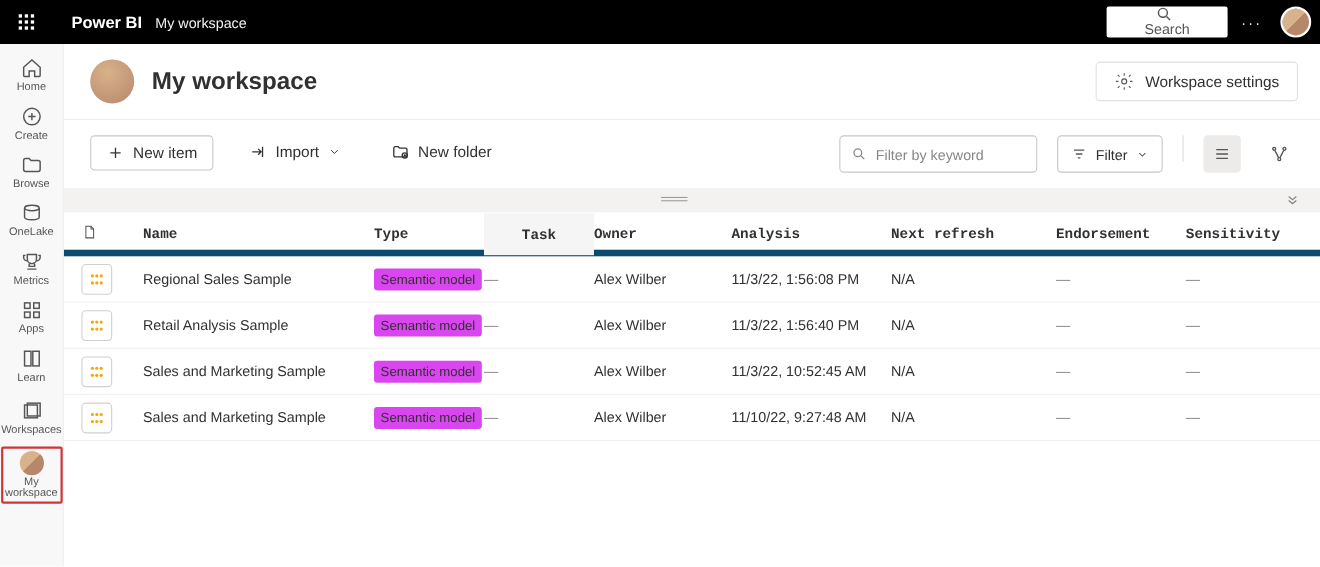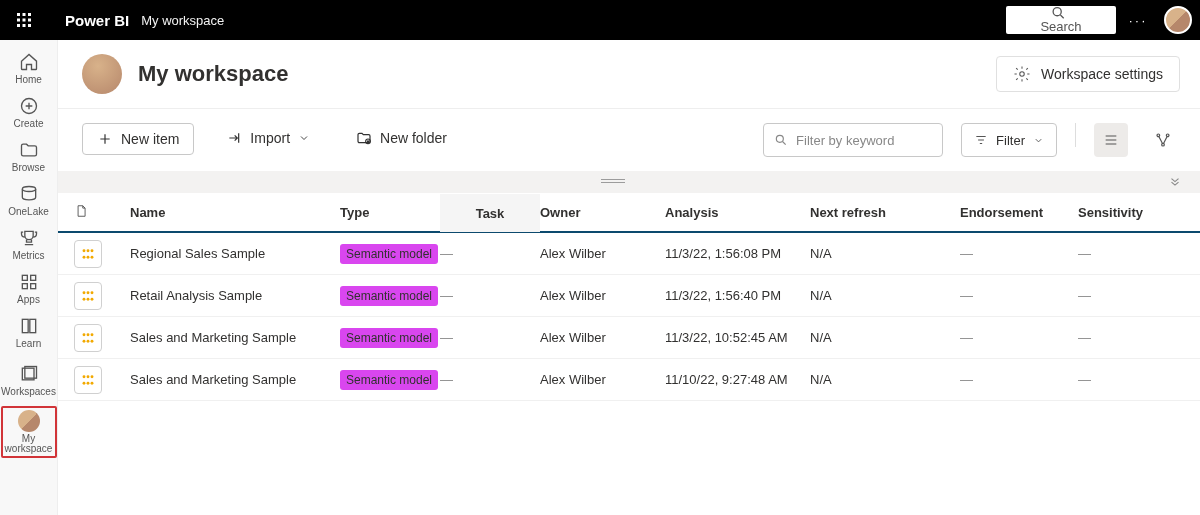--- a/index.html
+++ b/index.html
@@ -57,21 +57,21 @@
   .dragbar { height:22px; background:#f3f2f1; display:flex; align-items:center; justify-content:space-between; padding:0 18px 0 0; }
   .dragbar .grip { margin:0 auto; width:24px; height:6px; }
   .dragbar .grip::before, .dragbar .grip::after { content:""; display:block; height:1px; background:#9c9c9c; }
   .dragbar .grip::after { margin-top:2px; }
   .dragbar .chev { color:#888; }
   .dragbar .chev svg{width:14px;height:14px;stroke:#888;fill:none;stroke-width:2;}
 
   
   .table { width:100%; }
   .thead, .trow { display:grid; grid-template-columns: 56px 210px 100px 100px 125px 145px 150px 118px 90px; align-items:center; padding:0 16px 0 16px; }
-  .thead { height:40px; font-weight:600; border-bottom:2px solid #0c4a6e; }
+  .thead { height:40px; font-weight:600; border-bottom:6px solid #0c4a6e;font-family:Liberation Mono, monospace; }
   .thead .th-task { background:#f5f5f5; height:38px; display:flex; align-items:center; justify-content:center; margin-top:1px;}
   .thead .th { color:#323130; font-size:13px; }
   .th-icon svg { width:14px;height:14px;stroke:#555;fill:none;stroke-width:1.6;}
   .trow { height:42px; border-bottom:1px solid #f0f0f0; font-size:13px;}
   .trow .item-icon { width:28px;height:28px; border:1px solid #d0d0d0; border-radius:4px; display:flex; align-items:center; justify-content:center; }
   .trow .item-icon svg{ width:16px;height:16px; }
   .dots-icon circle { fill:#f2a900; }
   .type-chip { background:#d946ef; font-size:12px; padding:3px 6px; border-radius:3px; display:inline-block; width:fit-content;}
   .dash { color:#888; }
 </style>

